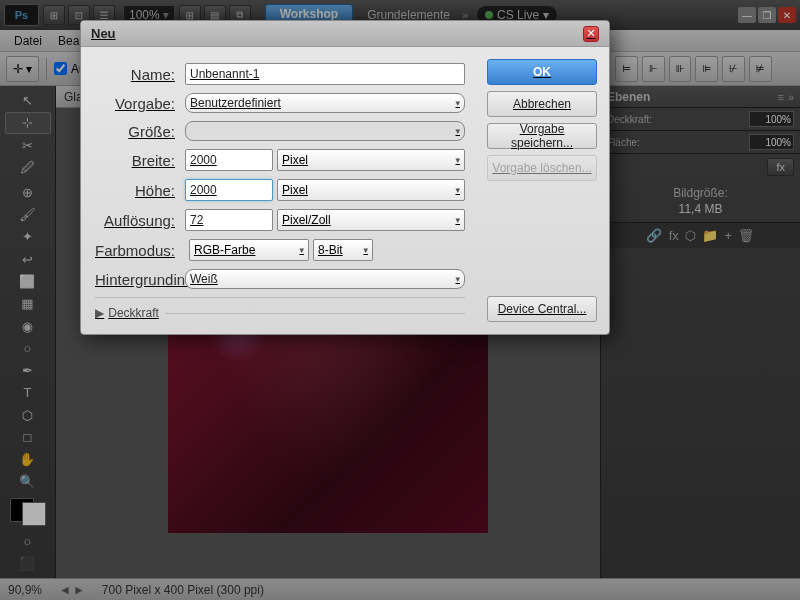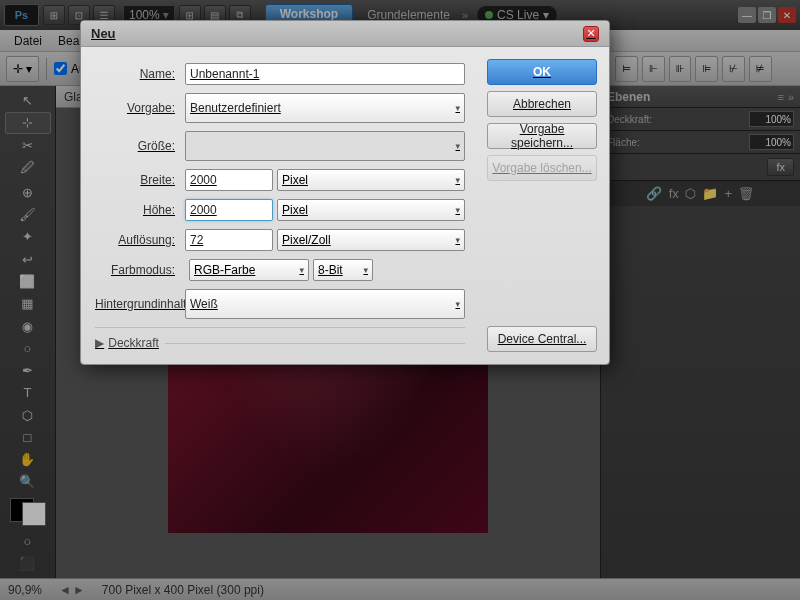--- a/index.html
+++ b/index.html
@@ -306,37 +306,37 @@
     #dialog-right {
       width: 130px; padding: 12px 12px 12px 8px;
       display: flex; flex-direction: column; gap: 6px;
     }
 
     .form-row {
       display: flex; align-items: center; margin-bottom: 8px;
     }
     .form-label {
       width: 90px; text-align: right; padding-right: 10px;
-      color: #333; font-size: 12px;
+      color: #333; font-size: 15px;
     }
     .form-control {
       flex: 1;
       height: 22px;
       background: white;
       border: 1px solid #888;
       border-radius: 2px;
       padding: 0 4px;
       font-size: 12px; color: #222;
     }
     .form-control-dropdown {
       flex: 1;
-      height: 30px;
+      height: 20px;
       background: linear-gradient(to bottom, #fff, #e8e8e8);
       border: 1px solid #888;
-      border-radius: 2px;
+      border-radius: 8px;
       padding: 0 4px;
       font-size: 12px; color: #222;
       display: flex; align-items: center; justify-content: space-between;
       cursor: pointer;
     }
     .form-row-split {
       display: flex; align-items: center; margin-bottom: 8px;
     }
     .split-input {
       width: 88px; height: 22px;
@@ -540,20 +540,24 @@
 
     <div id="fill-row">
       <span class="opacity-label">Fläche:</span>
       <input class="opacity-input" value="100%" readonly="" style="background: rgb(42, 42, 42); border: 1px solid rgb(102, 102, 102); color: rgb(255, 255, 255); font-size: 10px; width: 45px; height: 16px; text-align: right; padding: 0px 2px;">
     </div>
 
     <div id="fx-area">
       <div id="fx-btn">fx</div>
     </div>
 
+    <div id="bildgroesse-section">
+      <div>Bildgröße:</div>
+      <div style="font-size:12px;color:#ddd;margin-top:2px;">11,4 MB</div>
+    </div>
 
 
     <div id="panel-bottom">
       <span class="panel-bottom-btn">🔗</span>
       <span class="panel-bottom-btn">fx</span>
       <span class="panel-bottom-btn">⬡</span>
       <span class="panel-bottom-btn">📁</span>
       <span class="panel-bottom-btn">+</span>
       <span class="panel-bottom-btn">🗑</span>
     </div>

